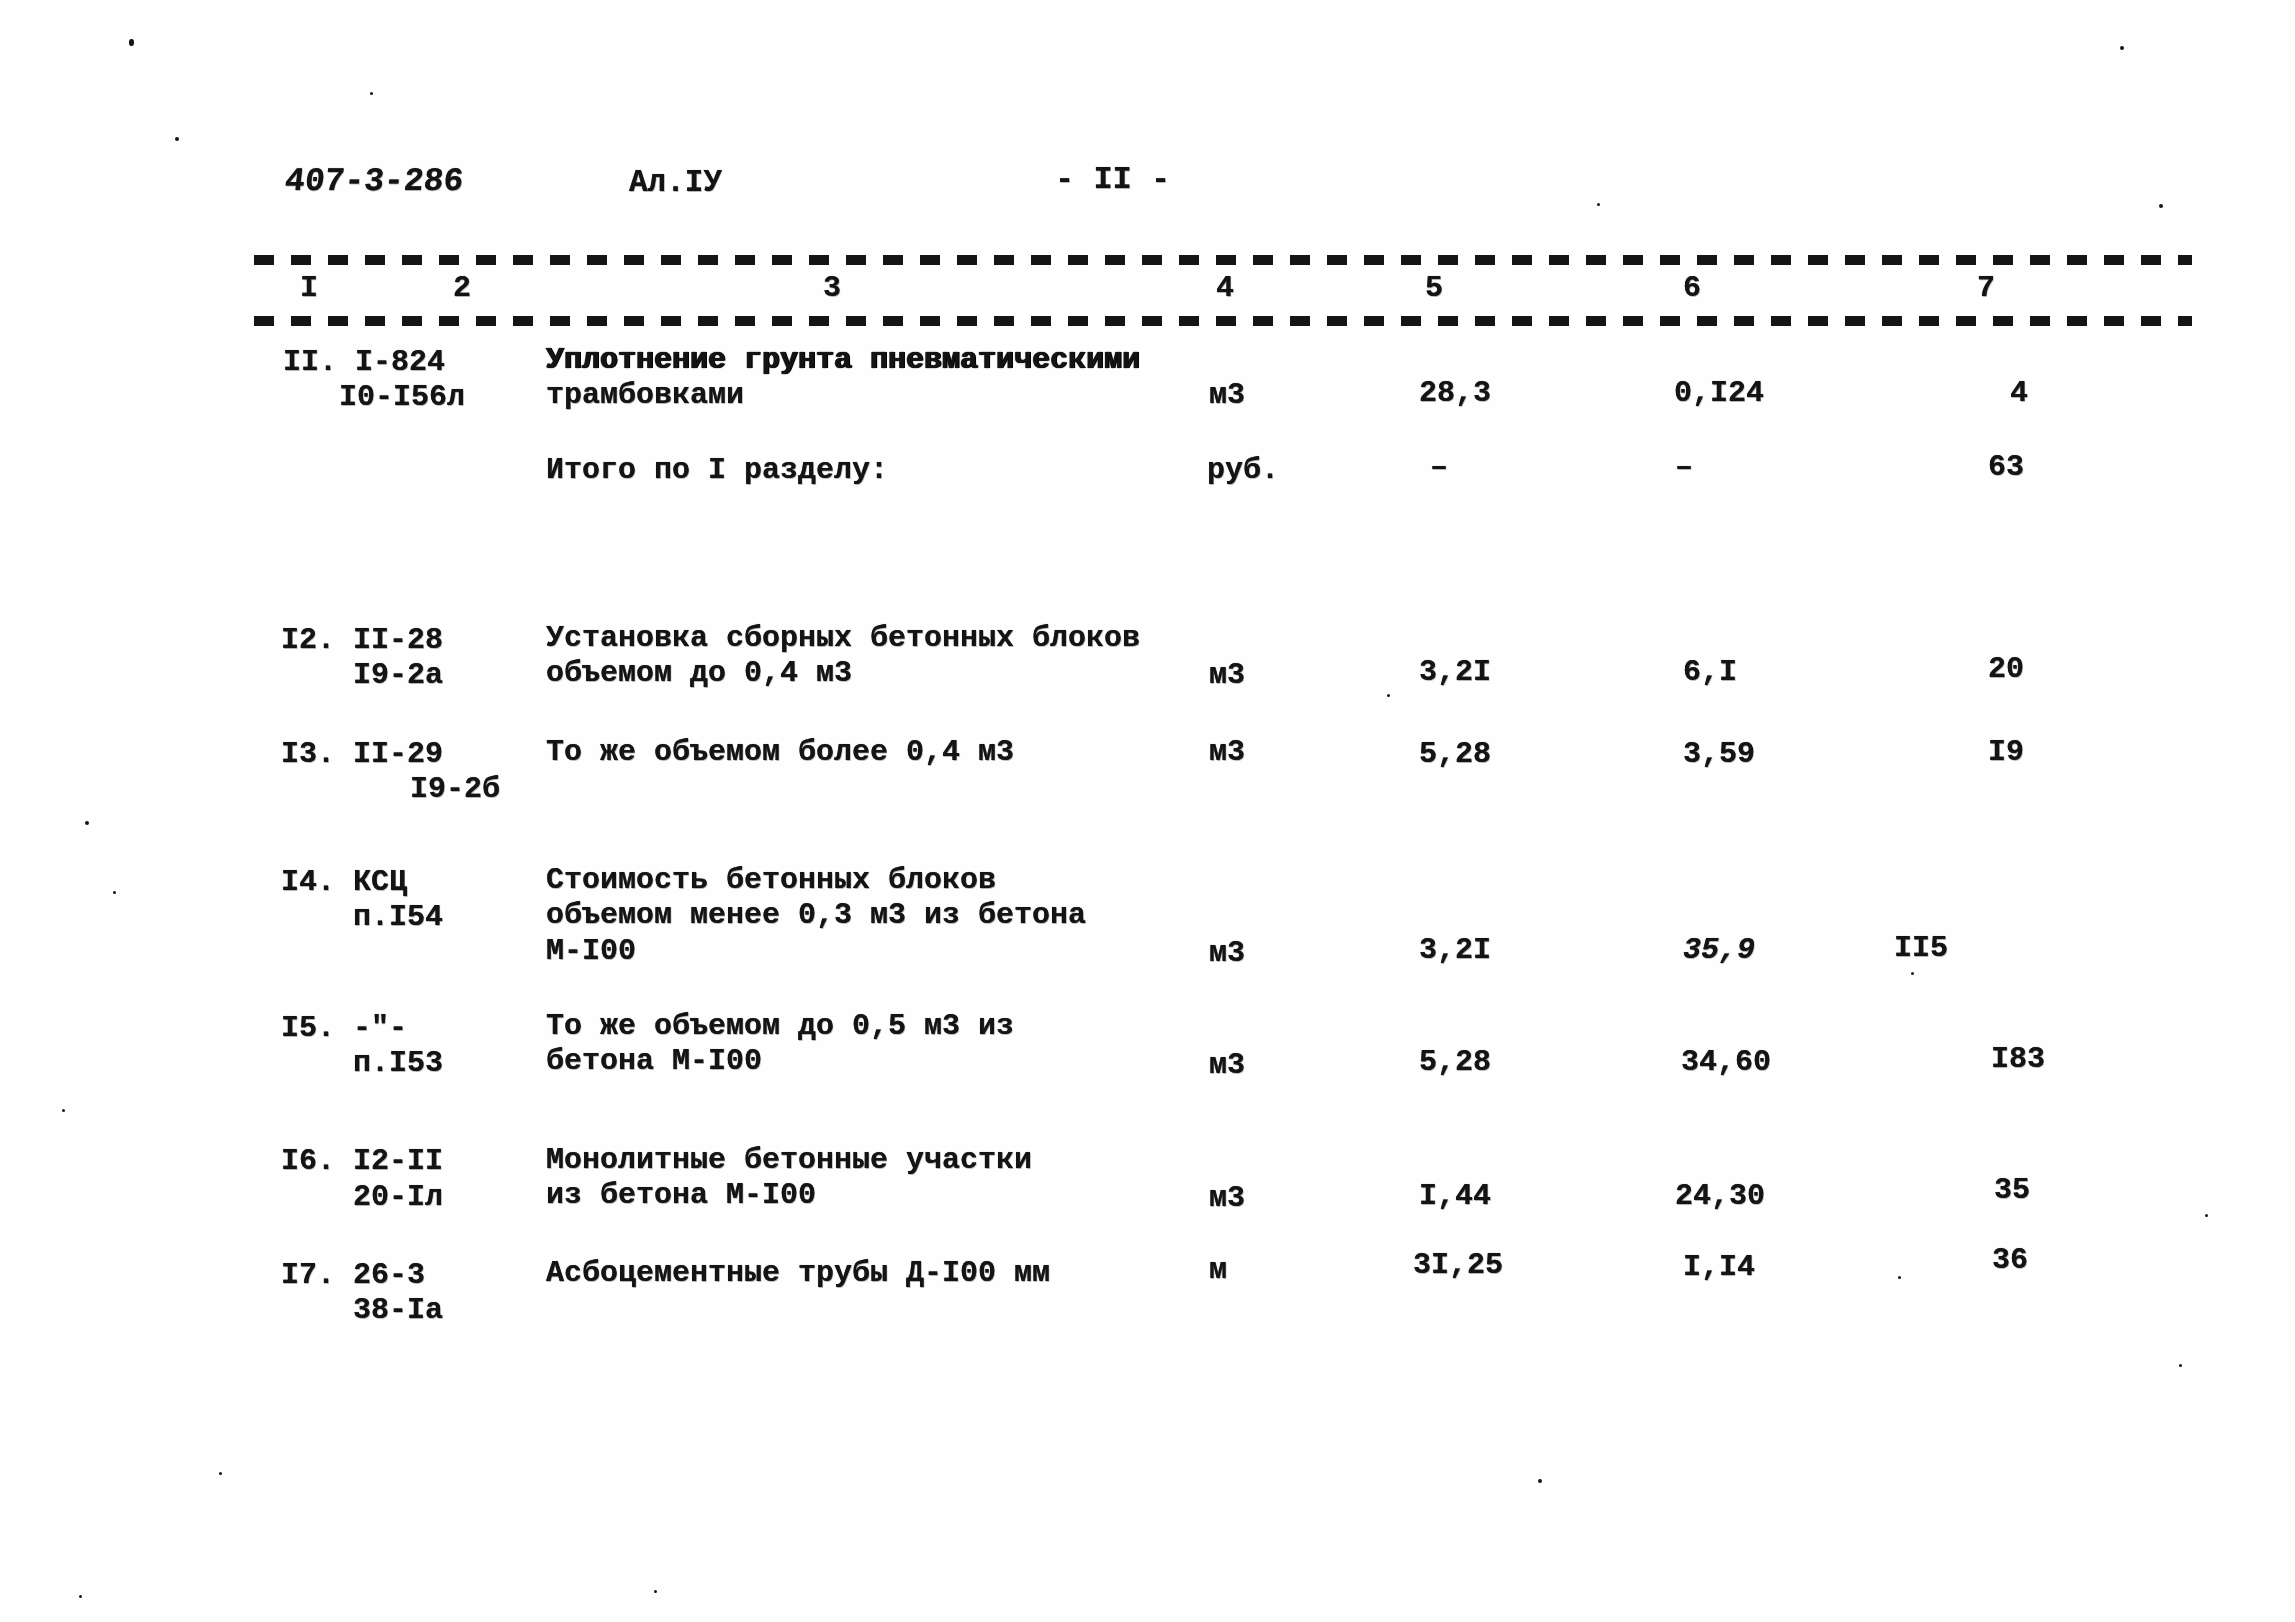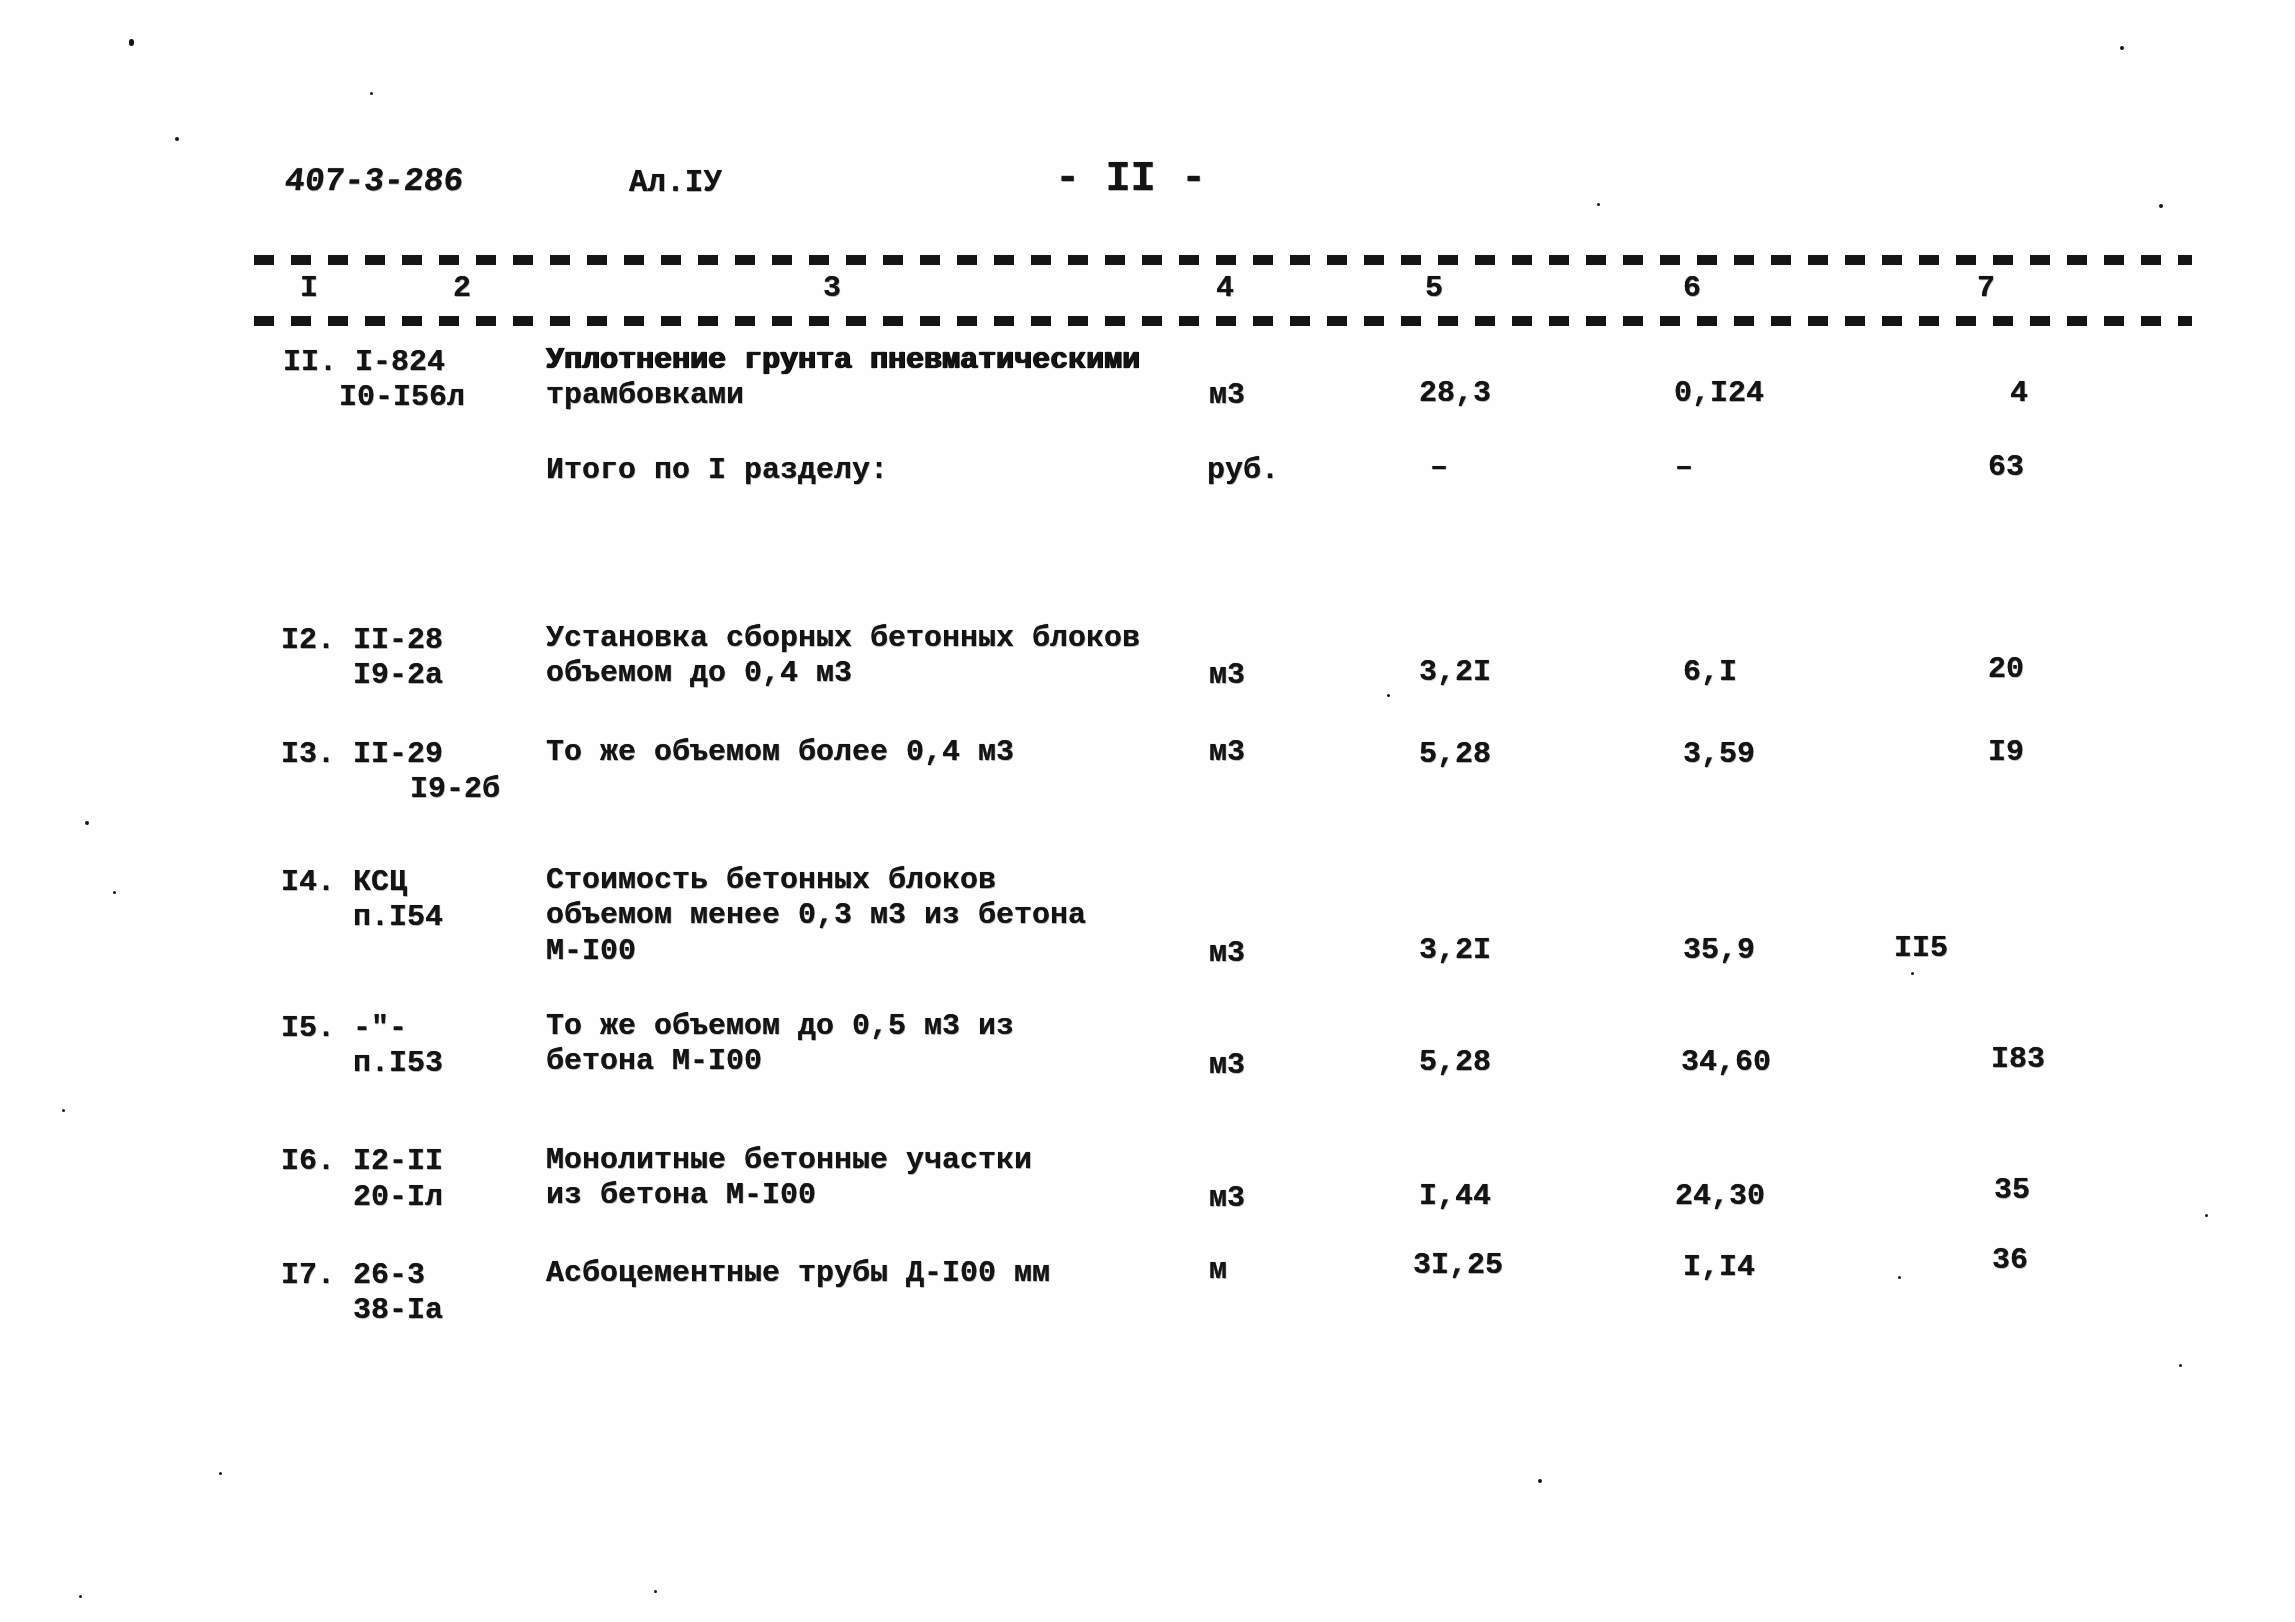--- a/index.html
+++ b/index.html
@@ -30,21 +30,21 @@
   .sec-gap{display:inline-block;width:17px;}
   .speck{position:absolute;background:#151515;border-radius:50%;}
 </style>
 </head>
 <body>
 
 <div class="page">
 
   <div class="t skew" style="left:285px;top:164px;font-size:33px;">407-3-286</div>
   <div class="t" style="left:629px;top:165px;font-size:31px;">Ал.ІУ</div>
-  <div class="t" style="left:1055px;top:162px;font-size:42px;">- ІІ -</div>
+  <div class="t" style="left:1055px;top:162px;font-size:32px;">- ІІ -</div>
 
   <div class="dash" style="left:254px;top:255px;width:1938px;"></div>
   <div class="dash" style="left:254px;top:316px;width:1938px;"></div>
 
   <div class="t" style="left:300px;top:271px;">І</div>
   <div class="t" style="left:453px;top:271px;">2</div>
   <div class="t" style="left:823px;top:271px;">3</div>
   <div class="t" style="left:1216px;top:271px;">4</div>
   <div class="t" style="left:1425px;top:271px;">5</div>
   <div class="t" style="left:1683px;top:271px;">6</div>
@@ -96,21 +96,21 @@
 
   <div>
     <div class="t" style="left:281px;top:865px;">І4.</div>
     <div class="t" style="left:353px;top:865px;">КСЦ</div>
     <div class="t" style="left:353px;top:900px;">п.І54</div>
     <div class="t" style="left:546px;top:863px;">Стоимость бетонных блоков</div>
     <div class="t" style="left:546px;top:898px;">объемом менее 0,3 м3 из бетона</div>
     <div class="t" style="left:546px;top:934px;">М-І00</div>
     <div class="t" style="left:1209px;top:936px;">м3</div>
     <div class="t" style="left:1419px;top:933px;">3,2І</div>
-    <div class="t" style="left:1683px;top:933px;">35,9</div>
+    <div class="t" style="left:1683px;top:933px;font-style:italic;">35,9</div>
     <div class="t" style="left:1894px;top:931px;">ІІ5</div>
   </div>
 
   <div>
     <div class="t" style="left:281px;top:1011px;">І5.</div>
     <div class="t" style="left:353px;top:1011px;">-"-</div>
     <div class="t" style="left:353px;top:1046px;">п.І53</div>
     <div class="t" style="left:546px;top:1009px;">То же объемом до 0,5 м3 из</div>
     <div class="t" style="left:546px;top:1044px;">бетона М-І00</div>
     <div class="t" style="left:1209px;top:1048px;">м3</div>

